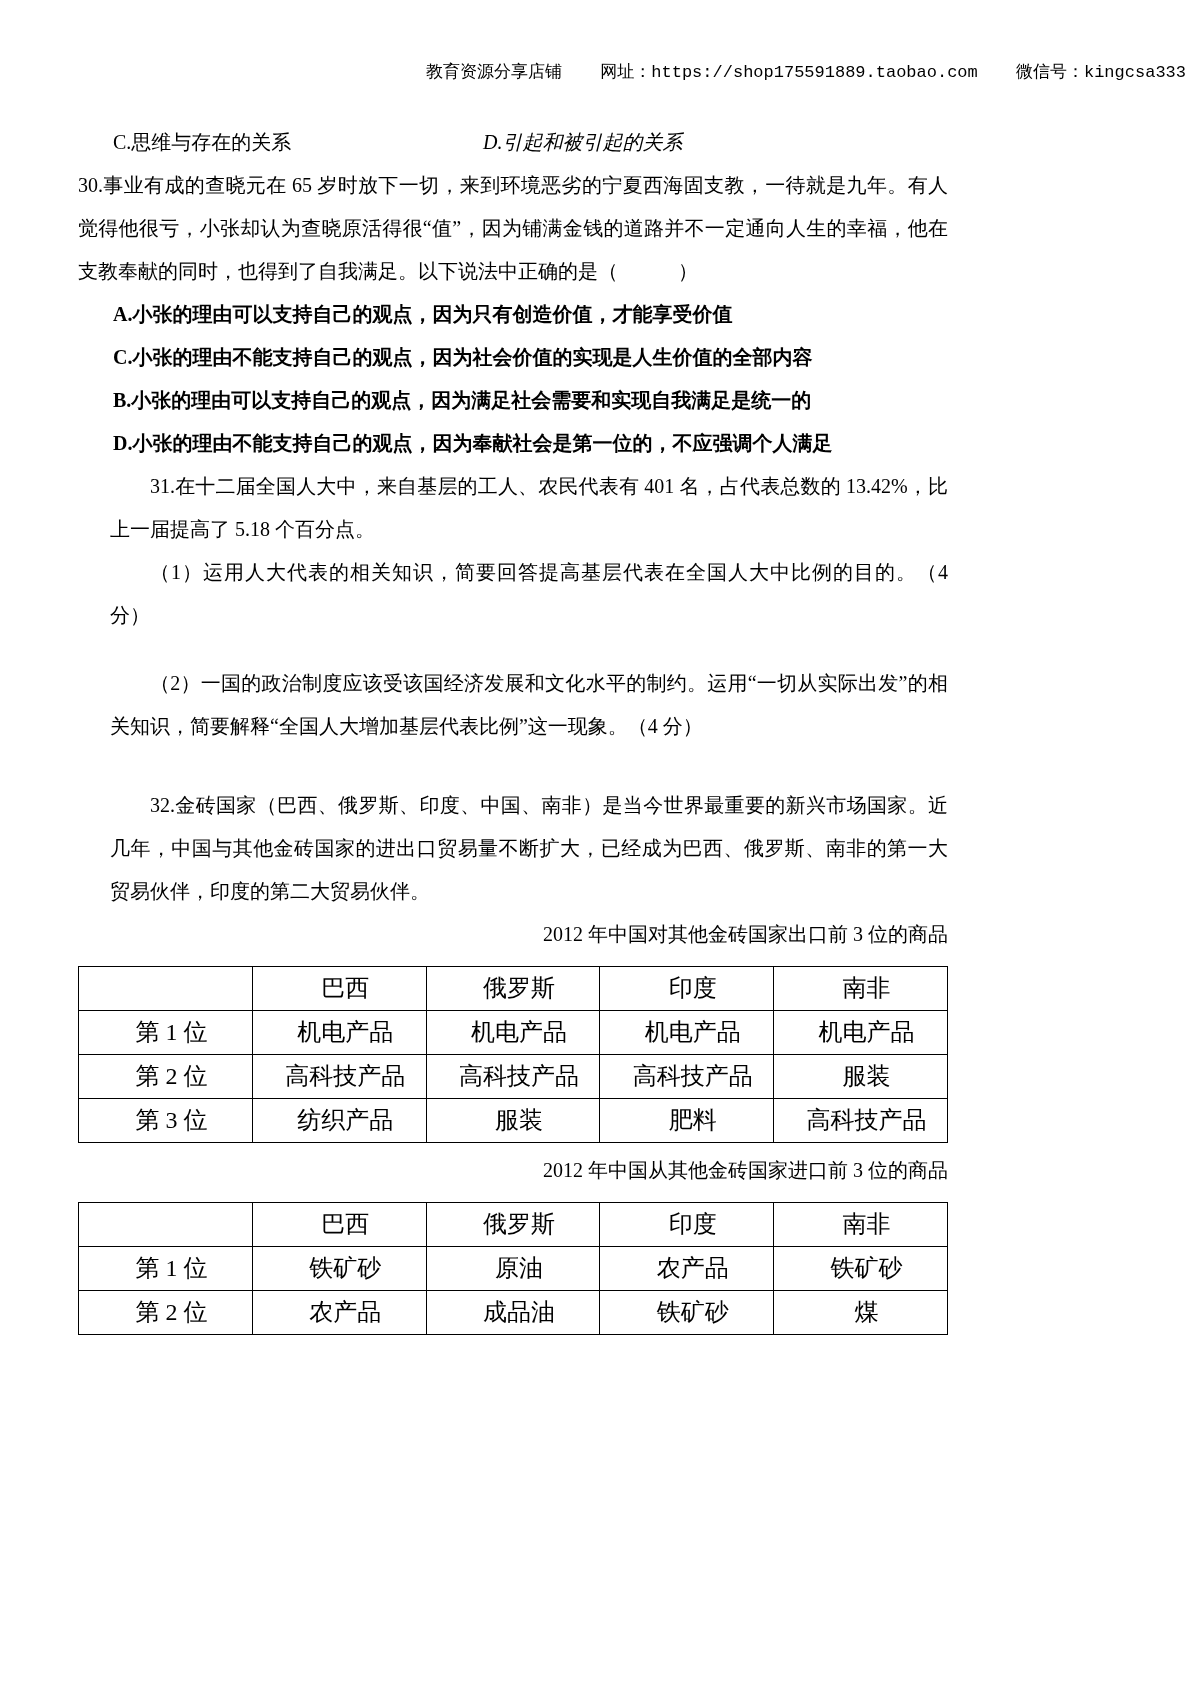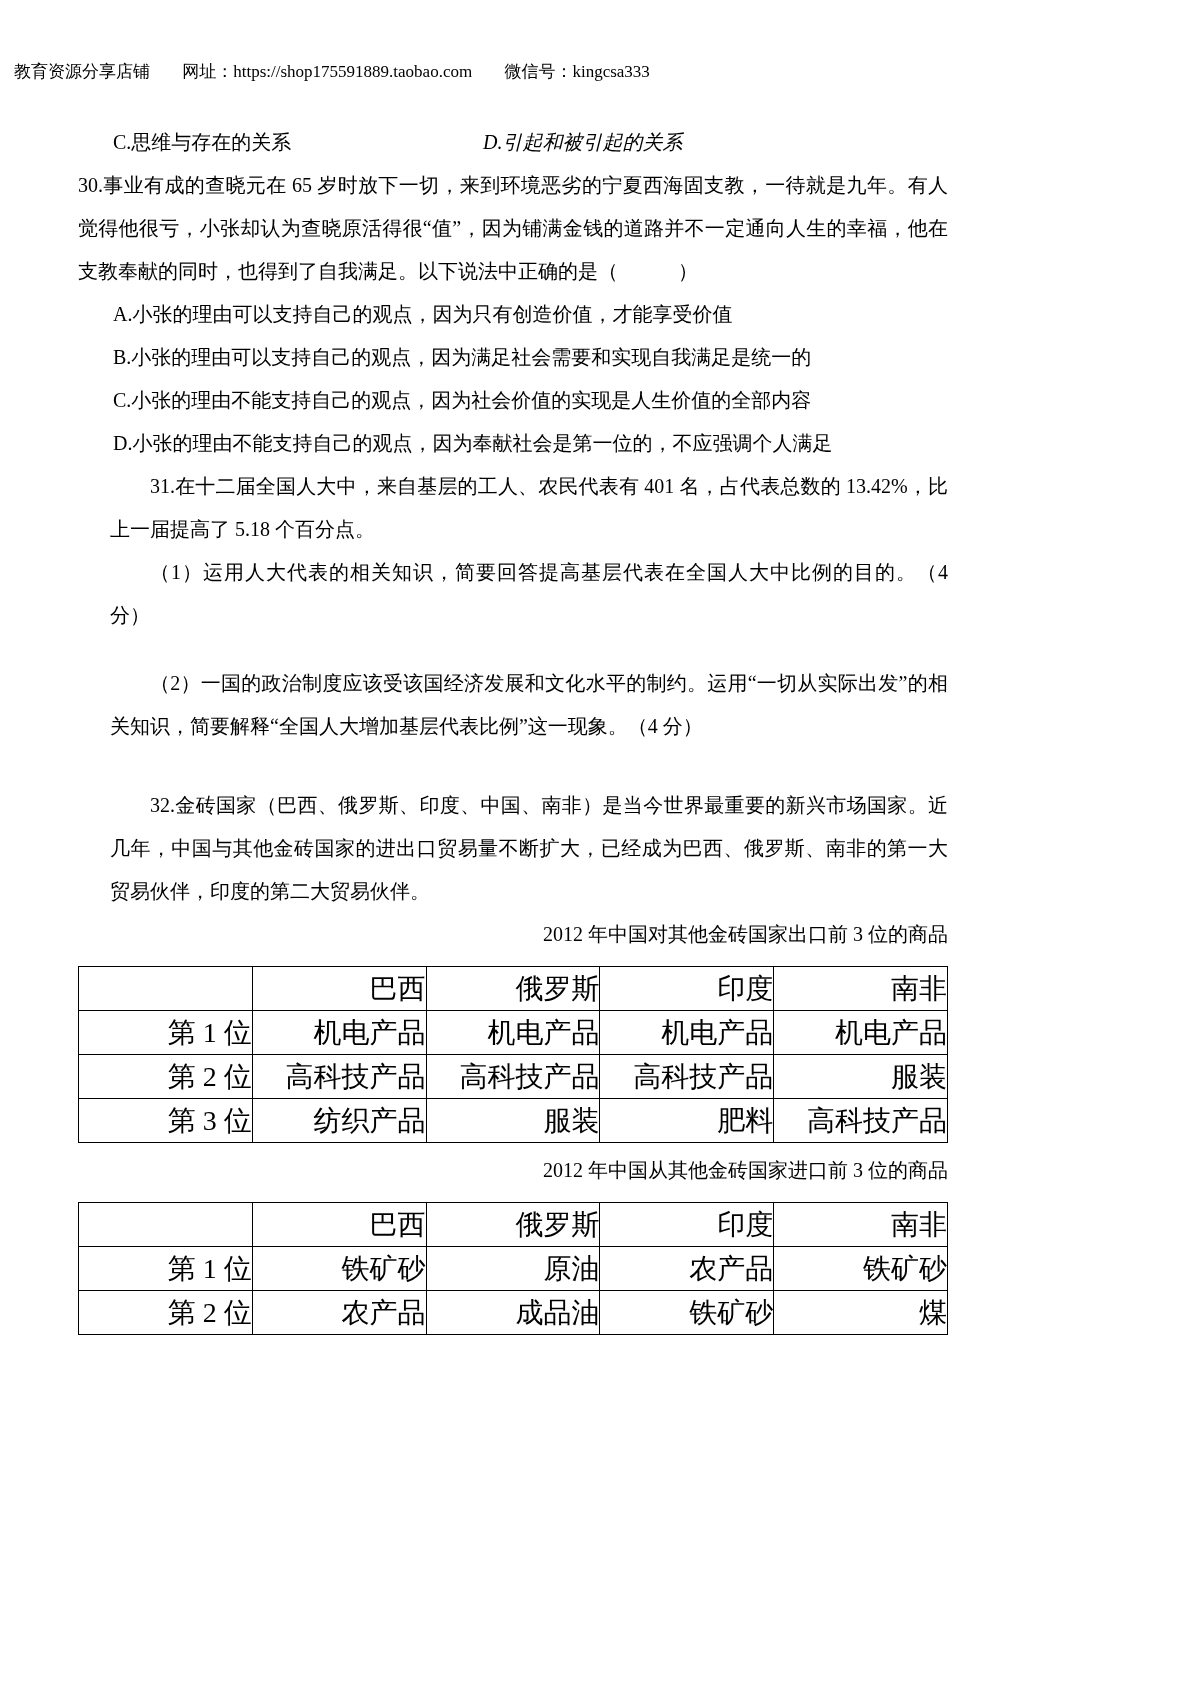--- a/index.html
+++ b/index.html
@@ -12,38 +12,39 @@
     overflow: hidden;
   }
   .page {
     width: 1200px;
     height: 1698px;
     background: #ffffff;
     position: relative;
   }
   .doc-header {
     padding-top: 60px;
-    text-align: left;
+    text-align: right;
     font-size: 17px;
     color: #000000;
+    font-family: Liberation Mono, monospace;
   }
   .doc-header span { margin: 0 14px; }
   .content {
     padding: 38px 252px 0 78px; 
     font-size: 20px;
     line-height: 43px;
   }
   p.para {
     text-align: justify;
   }
   p.indent { text-indent: 2em; margin-left: 32px; }
   .prev-options { display: flex; }
   .prev-options .opt-c { margin-left: 35px; width: 370px; }
   .prev-options .opt-d { flex: 1; font-style: italic; }
-  p.option { text-indent: 35px; }
+  p.option { text-indent: 35px; font-weight: bold; }
   h2.section-title {
     font-size: 20px;
     font-weight: bold;
     line-height: 43px;
     margin-top: 37px;
   }
   .answer-gap-sm { margin-top: 25px; }
   .answer-gap-md { margin-top: 36px; }
   p.table-title {
     text-align: right;
@@ -52,23 +53,23 @@
   table.data-table {
     width: 100%;
     border-collapse: collapse;
     margin-top: 10px;
     margin-bottom: 6px;
   }
   table.data-table td {
     border: 1px solid #000000;
     height: 43px;
     padding-left: 12px;
-    font-size: 28px;
+    font-size: 24px;
     vertical-align: middle;
-    text-align: right;
+    text-align: center;
   }
   table.data-table td { width: 20%; }
 </style>
 </head>
 <body>
 
 <div class="page">
 
   <div class="doc-header">
     <span>教育资源分享店铺</span>
@@ -78,22 +79,22 @@
 
   <div class="content">
 
     <div class="prev-options">
       <span class="opt-c">C.思维与存在的关系</span>
       <span class="opt-d">D.引起和被引起的关系</span>
     </div>
 
     <p class="para">30.事业有成的查晓元在 65 岁时放下一切，来到环境恶劣的宁夏西海固支教，一待就是九年。有人觉得他很亏，小张却认为查晓原活得很“值”，因为铺满金钱的道路并不一定通向人生的幸福，他在支教奉献的同时，也得到了自我满足。以下说法中正确的是（　　　）</p>
     <p class="option">A.小张的理由可以支持自己的观点，因为只有创造价值，才能享受价值</p>
+    <p class="option">C.小张的理由不能支持自己的观点，因为社会价值的实现是人生价值的全部内容</p>
     <p class="option">B.小张的理由可以支持自己的观点，因为满足社会需要和实现自我满足是统一的</p>
-    <p class="option">C.小张的理由不能支持自己的观点，因为社会价值的实现是人生价值的全部内容</p>
     <p class="option">D.小张的理由不能支持自己的观点，因为奉献社会是第一位的，不应强调个人满足</p>
 
 
     <p class="para indent">31.在十二届全国人大中，来自基层的工人、农民代表有 401 名，占代表总数的 13.42%，比上一届提高了 5.18 个百分点。</p>
     <p class="para indent">（1）运用人大代表的相关知识，简要回答提高基层代表在全国人大中比例的目的。（4 分）</p>
     <p class="para indent answer-gap-sm">（2）一国的政治制度应该受该国经济发展和文化水平的制约。运用“一切从实际出发”的相关知识，简要解释“全国人大增加基层代表比例”这一现象。（4 分）</p>
 
     <p class="para indent answer-gap-md">32.金砖国家（巴西、俄罗斯、印度、中国、南非）是当今世界最重要的新兴市场国家。近几年，中国与其他金砖国家的进出口贸易量不断扩大，已经成为巴西、俄罗斯、南非的第一大贸易伙伴，印度的第二大贸易伙伴。</p>
 
     <p class="table-title">2012 年中国对其他金砖国家出口前 3 位的商品</p>

